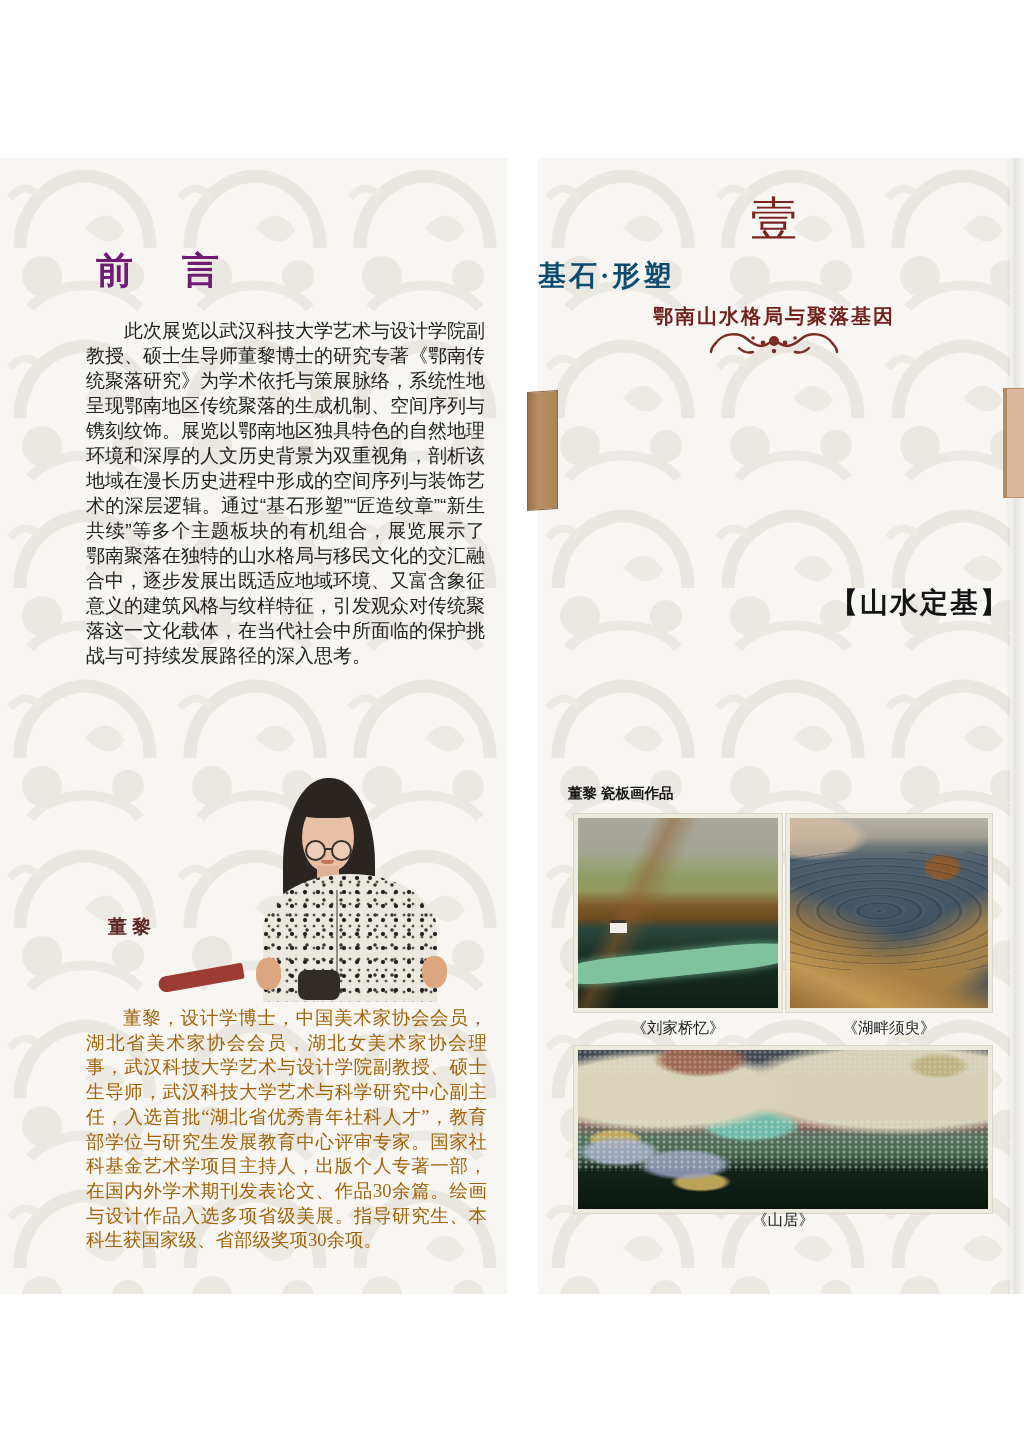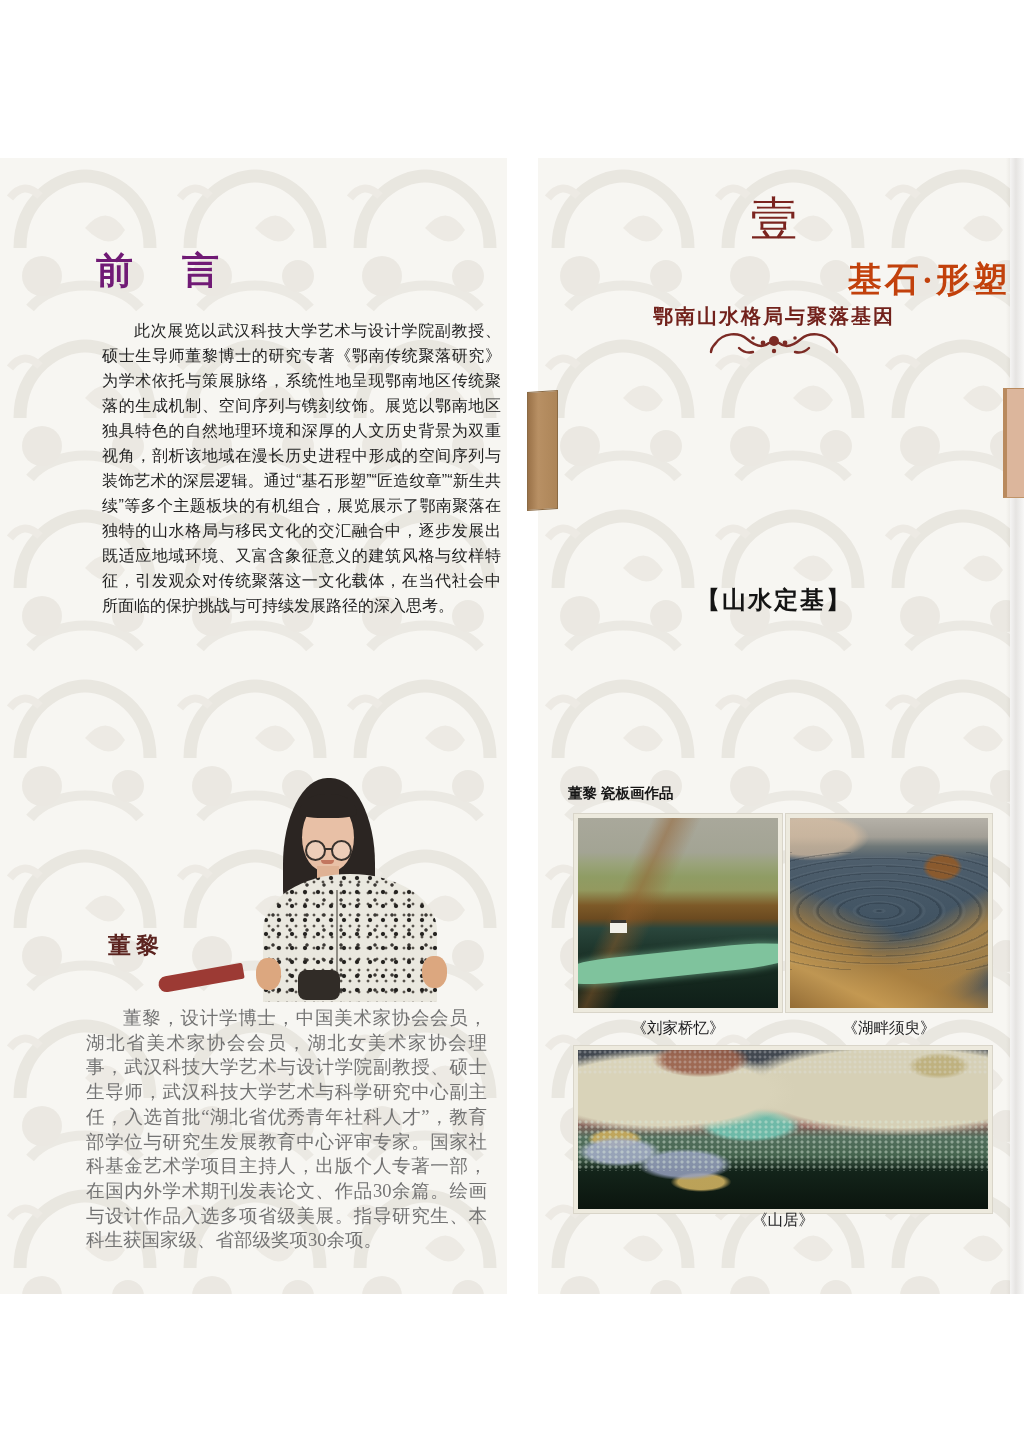--- a/index.html
+++ b/index.html
@@ -36,22 +36,22 @@
     border-bottom:1px solid #c09468; z-index:4;
   }
 
   
   .preface-title {
     position:absolute; left:96px; top:88px;
     font-family:"Liberation Serif", serif; font-weight:bold;
     font-size:37px; letter-spacing:6px; color:#701a75; z-index:2;
   }
   .preface-body {
-    position:absolute; left:102px; top:160px; width:399px;
-    font-size:16px; line-height:25px; text-align:justify; text-indent:2em;
+    position:absolute; left:86px; top:160px; width:399px;
+    font-size:19px; line-height:25px; text-align:justify; text-indent:2em;
     color:#222; z-index:2;
   }
   .portrait { position:absolute; left:150px; top:616px; width:300px; height:230px; z-index:2; }
   .portrait .hair {
     position:absolute; left:133px; top:4px; width:92px; height:156px;
     background:#2b2522; border-radius:48% 48% 42% 42% / 55% 55% 28% 28%;
   }
   .portrait .face {
     position:absolute; left:152px; top:26px; width:52px; height:72px;
     background:#e8c0a6; border-radius:50% 50% 46% 46% / 52% 52% 48% 48%;
@@ -82,56 +82,56 @@
   .portrait .chair {
     position:absolute; left:8px; top:196px; width:86px; height:16px;
     background:#9c3a34; transform:rotate(-10deg); border-radius:8px 2px 2px 8px;
   }
   .portrait .hand { position:absolute; width:25px; height:32px; background:#dca77f; border-radius:45%; }
   .portrait .hand.l { left:106px; top:184px; }
   .portrait .hand.r { left:272px; top:182px; }
   .portrait .watch { position:absolute; left:148px; top:196px; width:42px; height:30px; background:#312c27; border-radius:8px; }
   .portrait-label {
     position:absolute; left:108px; top:756px;
-    font-size:23px; font-weight:bold; letter-spacing:5px; color:#5c2420; z-index:2;margin-top:16px;
+    font-size:19px; font-weight:bold; letter-spacing:5px; color:#5c2420; z-index:2;
   }
   .bio-body {
     position:absolute; left:86px; top:848px; width:401px;
     font-family:"Liberation Serif", serif;
     font-size:18.5px; line-height:24.7px; text-align:justify; text-indent:2em;
-    color:#737373; z-index:2;
+    color:#a16207; z-index:2;
   }
 
   
   .seal-number {
     position:absolute; left:0; top:30px; width:100%; text-align:center;
     font-family:"Liberation Serif", serif; font-size:47px; color:#7b241f; z-index:2;
   }
   .chapter-title {
-    position:absolute; left:0; top:99px; width:100%; text-align:right;
+    position:absolute; left:0; top:99px; width:100%; text-align:left;
     font-family:"Liberation Serif", serif; font-weight:bold;
-    font-size:34px; letter-spacing:3px; color:#c2410c; z-index:2;
+    font-size:28px; letter-spacing:3px; color:#0c4a6e; z-index:2;
   }
   .chapter-subtitle {
     position:absolute; left:0; top:145px; width:100%; text-align:center;
     font-family:"Liberation Serif", serif; font-weight:bold;
     font-size:20px; letter-spacing:2px; color:#72221c; z-index:2;
   }
   .ornament { position:absolute; left:50%; top:170px; transform:translateX(-50%); z-index:2; }
   .chapter-para {
     position:absolute; left:30px; width:435px;
     font-family:"Liberation Serif", serif;
     font-size:18px; line-height:23.5px; text-align:justify; text-indent:2em;
     color:#1e1e20; z-index:2;
   }
   .para-1 { top:234px; }
   .para-2 { top:480px; }
   .section-heading {
-    position:absolute; left:0; top:426px; width:100%; text-align:center;
-    font-size:24px; font-weight:bold; letter-spacing:2px; color:#141414; z-index:2;
+    position:absolute; left:0; top:426px; width:100%; text-align:right;
+    font-size:28px; font-weight:bold; letter-spacing:2px; color:#141414; z-index:2;
   }
   .artworks-caption {
     position:absolute; left:30px; top:626px;
     font-size:14.5px; font-weight:bold; color:#161616; z-index:2;
   }
   figure { position:absolute; z-index:2; }
   .frame {
     border:4px solid #edeade; box-shadow:0 0 0 1px #d9d5c9;
     overflow:hidden; position:relative;
   }

